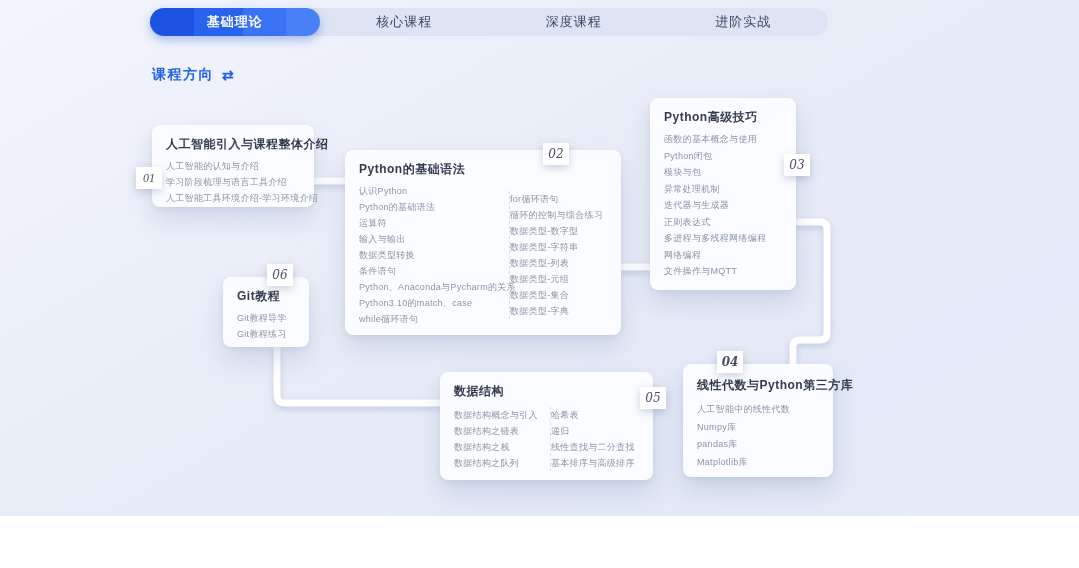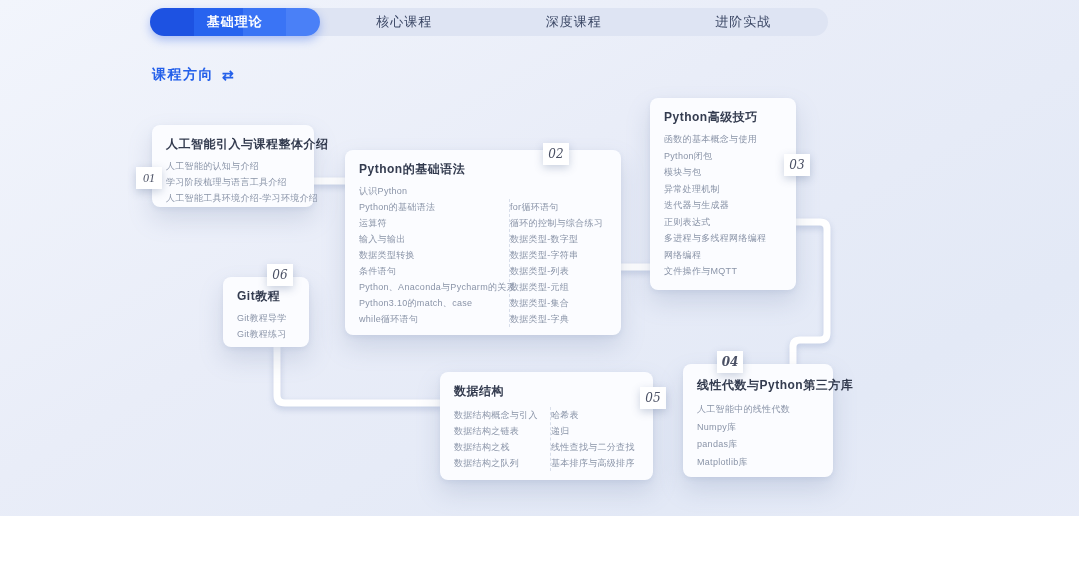--- a/index.html
+++ b/index.html
@@ -55,21 +55,21 @@
     box-shadow:0 12px 24px rgba(108,128,170,.22),0 2px 5px rgba(108,128,170,.12);
   }
   .card-title{
     margin:0 0 7px 0;font-size:12px;line-height:14px;font-weight:bold;
     color:#333b4f;white-space:nowrap;letter-spacing:.5px;
   }
   .card ul{list-style:none;margin:0;padding:0;}
   .card li{
     font-size:9px;line-height:16px;color:#8a94a8;white-space:nowrap;letter-spacing:.3px;
   }
-  .cols{display:flex;align-items:flex-end;}
+  .cols{display:flex;align-items:center;}
   .col2{border-left:1px dashed #d9dfeb;padding-left:13px;margin-left:12px;}
   #card02 .col1{width:150px;}
   #card05 .col1{width:96px;}
   #card03 li{line-height:16.5px;}
   #card04{padding:14px;}
   #card04 li{line-height:17.5px;}
   #card04 .card-title{margin-bottom:9px;}
   #card05 .card-title{margin-bottom:9px;}
   .badge{
     position:absolute;width:26px;height:22px;z-index:2;

